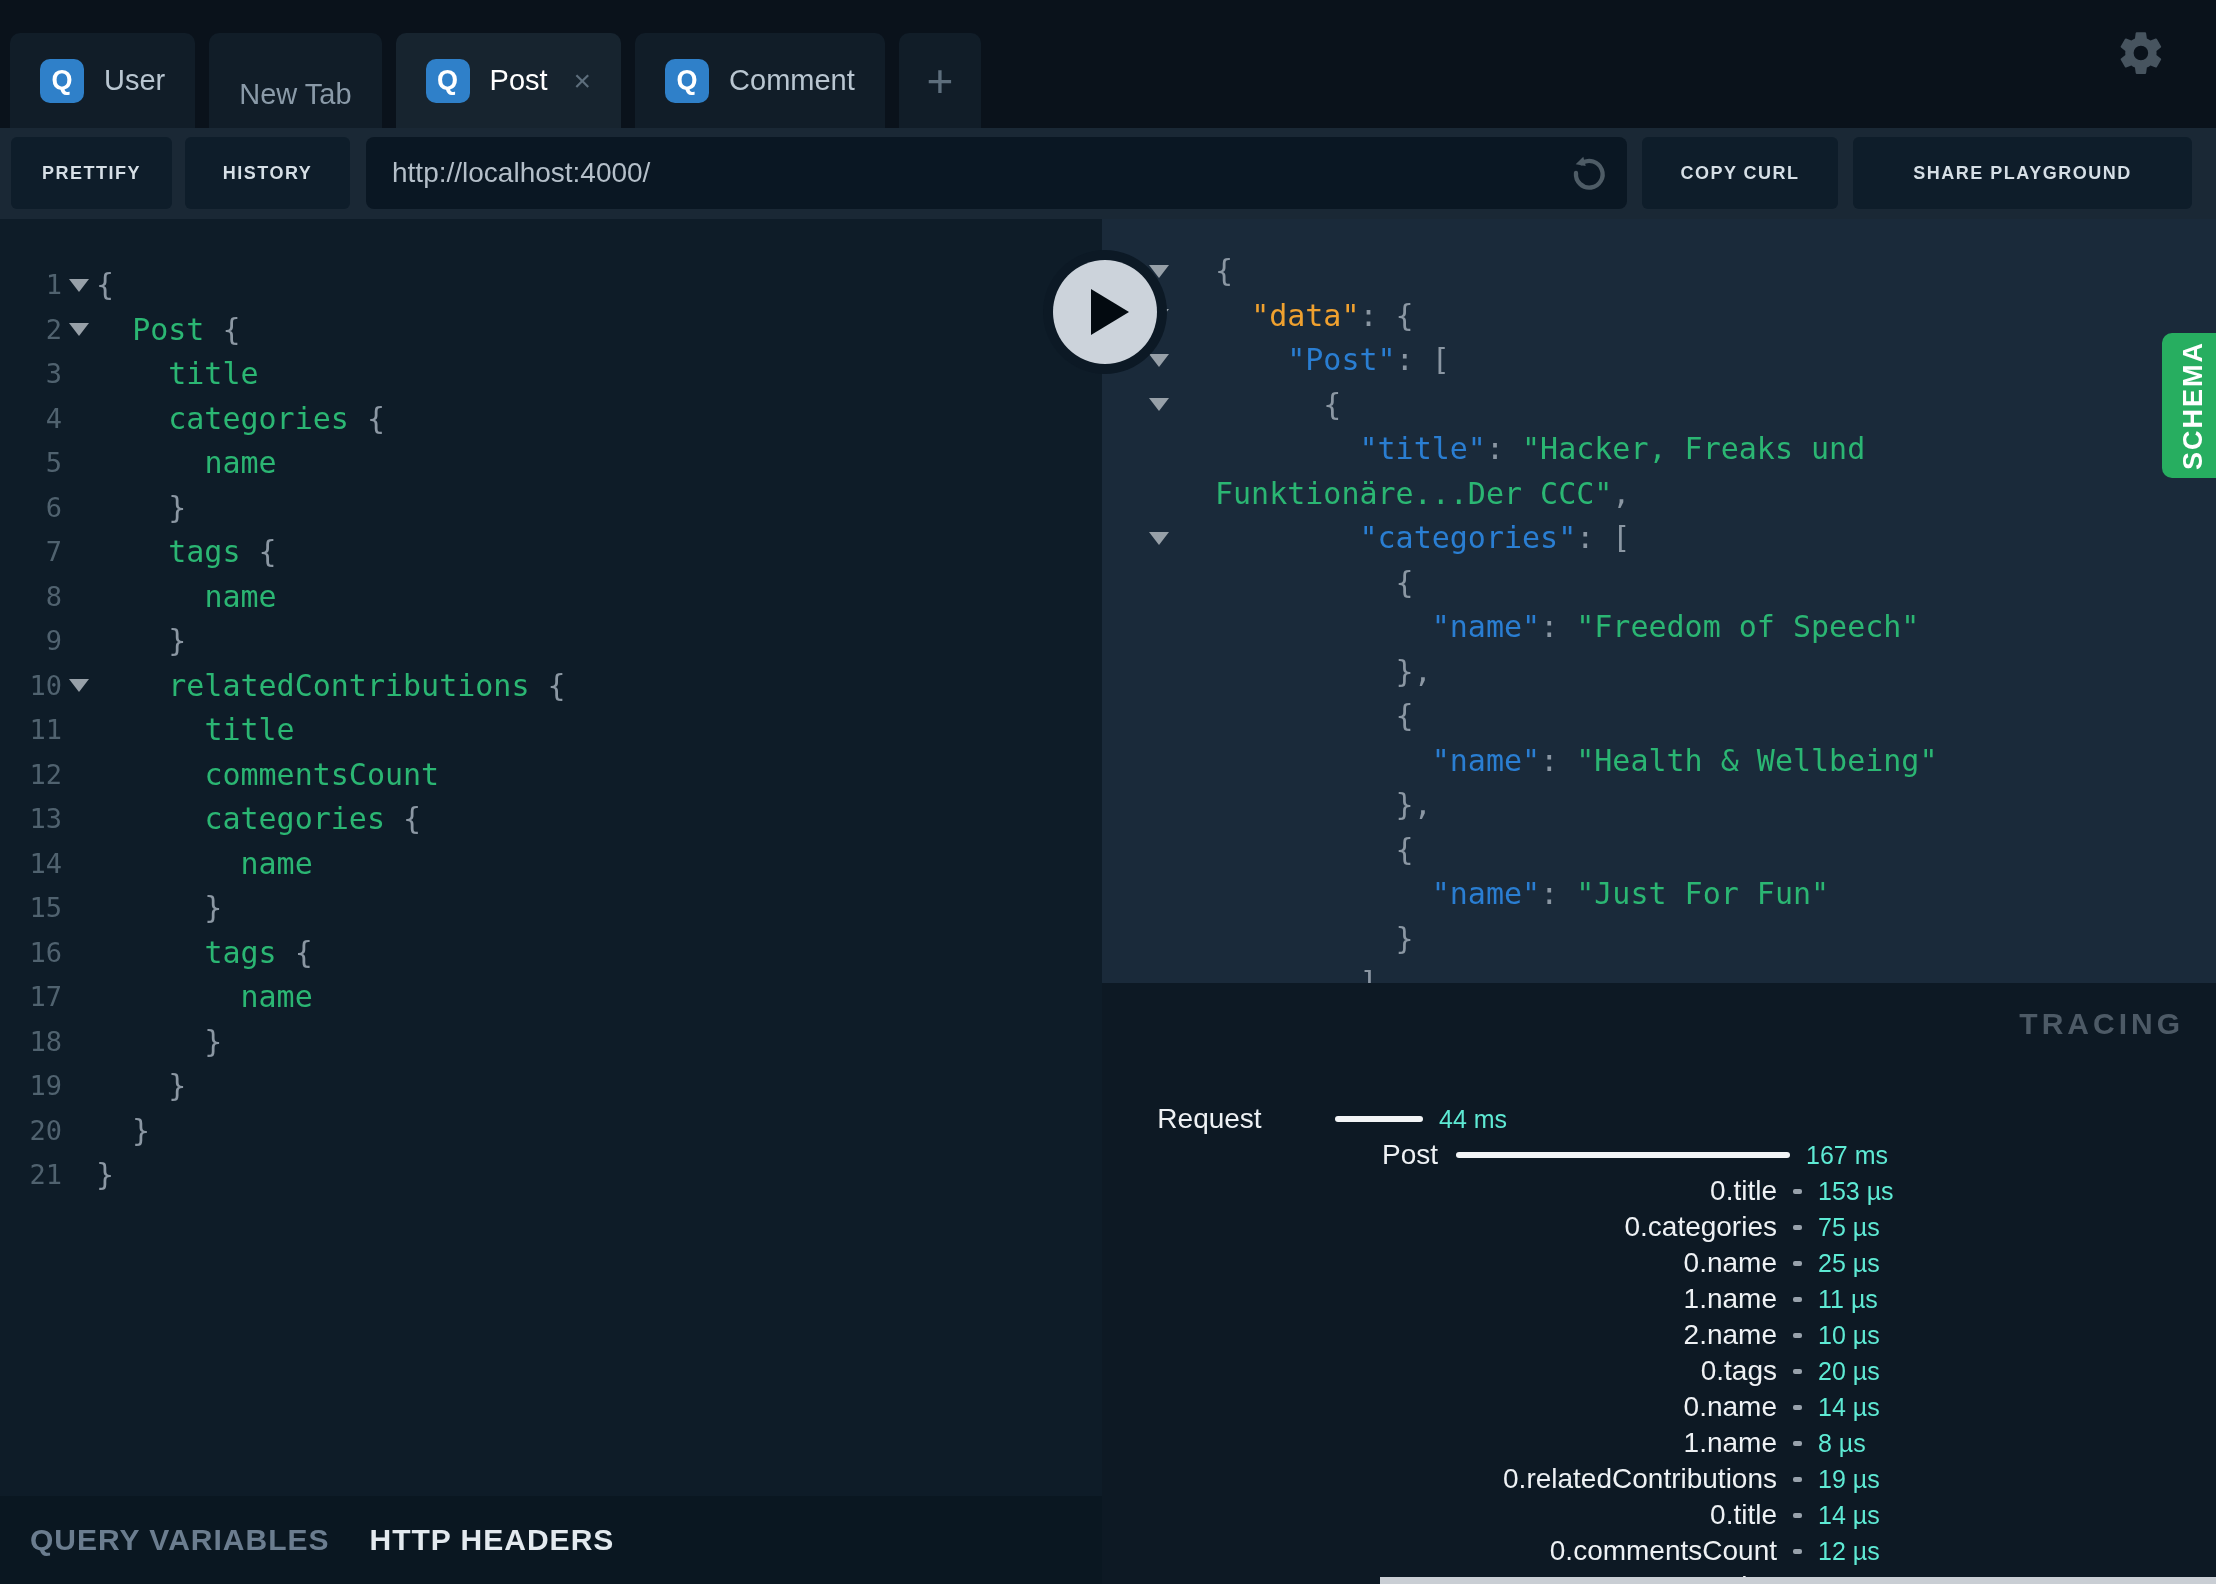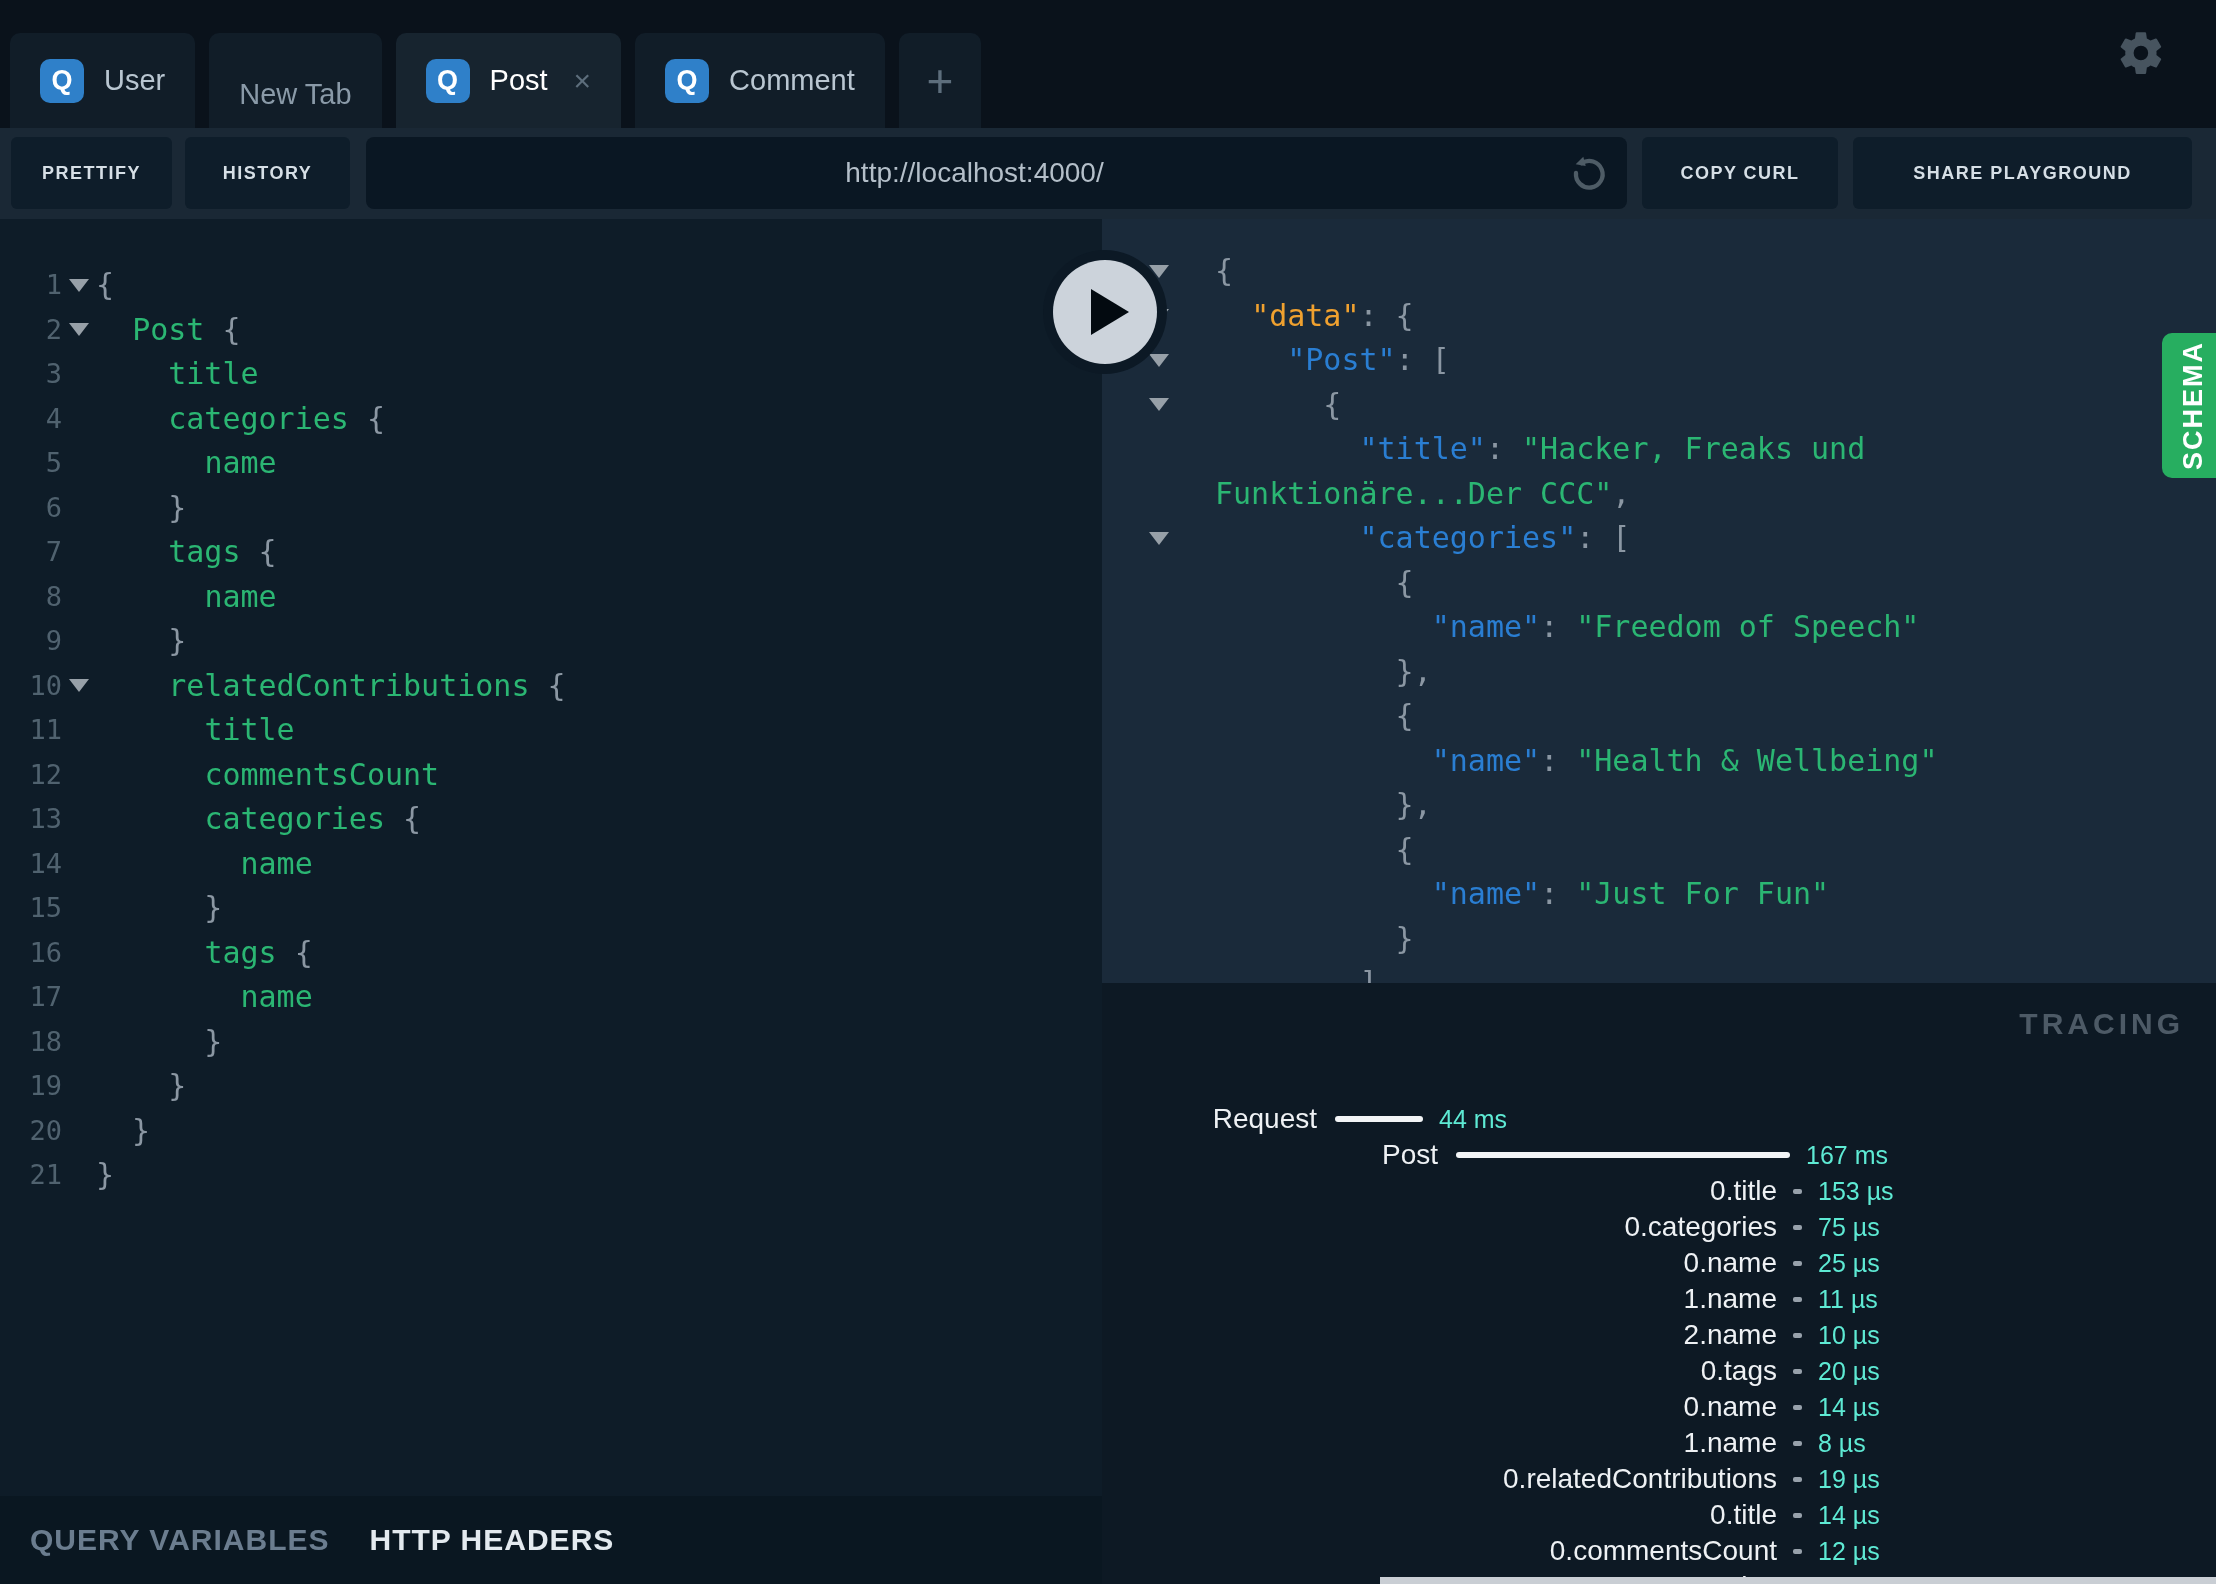--- a/index.html
+++ b/index.html
@@ -24,21 +24,21 @@
   .gear{position:absolute;right:50px;top:28px;width:50px;height:50px;}
 
   
   .toolbar{position:absolute;left:0;top:128px;width:2216px;height:91px;background:#1a2835;}
   .tbtn{position:absolute;top:9px;height:72px;background:#0e1d2a;border-radius:6px;border:none;
         color:#d6dfe6;font-family:"Liberation Sans",sans-serif;font-size:18px;font-weight:600;
         letter-spacing:1.5px;display:flex;align-items:center;justify-content:center;cursor:pointer;}
   .url-wrap{position:absolute;left:366px;top:9px;width:1261px;height:72px;}
   .url-input{width:100%;height:100%;box-sizing:border-box;background:#0a1723;border:none;
         border-radius:8px;color:#b4bfc9;font-size:28px;padding:0 70px 0 26px;
-        font-family:"Liberation Sans",sans-serif;outline:none;text-align:center;}
+        font-family:"Liberation Sans",sans-serif;outline:none;}
   .reload{position:absolute;right:18px;top:16px;width:40px;height:40px;}
 
   
   .editor-pane{position:absolute;left:0;top:219px;width:1102px;height:1277px;background:#0e1c28;
                overflow:hidden;}
   .response-pane{position:absolute;left:1102px;top:219px;width:1114px;height:764px;
                background:#1a2a3a;overflow:hidden;}
   .code{font-family:"DejaVu Sans Mono","Liberation Mono",monospace;font-size:30px;line-height:44.5px;}
 
   .ed-line{display:flex;height:44.5px;align-items:center;}
@@ -76,21 +76,21 @@
             letter-spacing:2px;white-space:nowrap;}
 
   
   .tracing{position:absolute;left:1102px;top:983px;width:1114px;height:601px;background:#0d1924;
            overflow:hidden;}
   .tracing-title{position:absolute;right:32px;top:24px;color:#4d5a66;font-size:30px;font-weight:700;
            letter-spacing:4px;}
   .spans{position:absolute;left:0;top:118px;width:100%;}
   .span-row{display:flex;align-items:center;height:36px;}
   .span-label{text-align:right;color:#eef1f4;font-size:28px;flex:none;white-space:nowrap;}
-  .lvl0 .span-label{width:215px;}
+  .lvl0 .span-label{width:215px;text-align:center;}
   .lvl1 .span-label{width:336px;}
   .lvl2 .span-label{width:675px;}
   .span-bar{height:6px;background:#f2f4f6;border-radius:3px;margin-left:18px;flex:none;}
   .span-dot{width:9px;height:5px;background:#97a1ab;border-radius:2px;margin-left:16px;flex:none;}
   .span-time{margin-left:16px;color:#5eead4;font-size:25px;white-space:nowrap;}
 
   
   .footer{position:absolute;left:0;top:1496px;width:1102px;height:88px;background:#0a1721;
           display:flex;align-items:center;}
   .footer .qv{margin-left:30px;color:#6b7d8f;font-size:30px;font-weight:600;letter-spacing:1px;cursor:pointer;}

